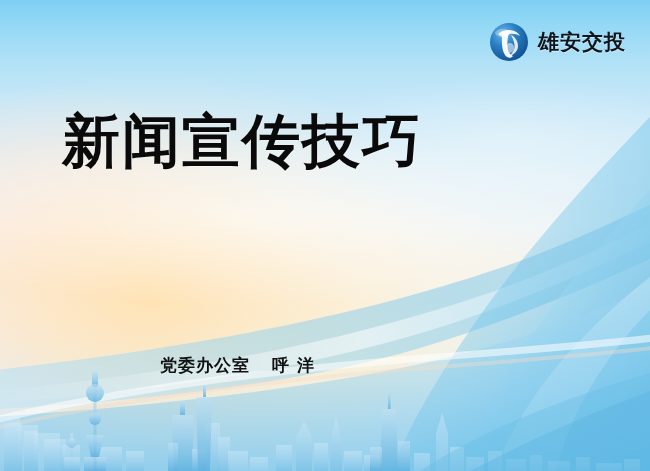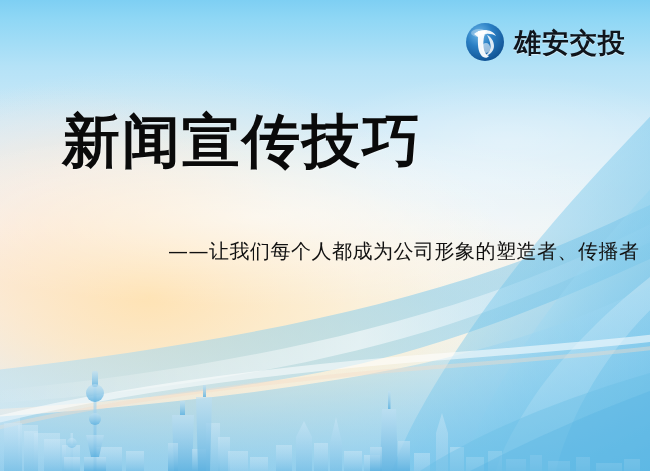--- a/index.html
+++ b/index.html
@@ -75,21 +75,21 @@
     position: absolute;
     top: 22px;
     right: 24px;
     display: flex;
     align-items: center;
     gap: 9px;
   }
   .logo-mark { width: 40px; height: 40px; display: block; }
   .logo-text {
     font-family: "DejaVu Sans", "Liberation Sans", sans-serif;
-    font-size: 27px;
+    font-size: 21px;
     font-weight: bold;
     color: #10151c;
     letter-spacing: 1px;
     line-height: 1;
     white-space: nowrap;
     text-shadow: 0 1px 0 rgba(255,255,255,0.5);
   }
 
   .main-title {
     position: absolute;
@@ -315,16 +315,18 @@
       <path d="M 22 13 C 26 15, 29 19, 29 24 C 29 29, 25 33, 20 34
                C 24 31, 26 27, 25.5 23 C 25 19, 23.5 16, 22 13 Z" fill="#ffffff" opacity="0.85"></path>
       <ellipse cx="21" cy="26" rx="4.2" ry="5" fill="#ffffff" opacity="0.55"></ellipse>
       <ellipse cx="14" cy="11" rx="8" ry="4" fill="#ffffff" opacity="0.30"></ellipse>
     </svg>
     <div class="logo-text">雄安交投</div>
   </div>
 
   <div class="main-title">新闻宣传技巧</div>
 
-  <div class="subtitle">——让我们每个人都成为公司形象的塑造者、传播者</div>
-
+
+  <div class="byline">
+    <span>党委办公室</span><span class="gap"></span><span>呼 洋</span>
+  </div>
 
 </div>
 
 </body></html>

